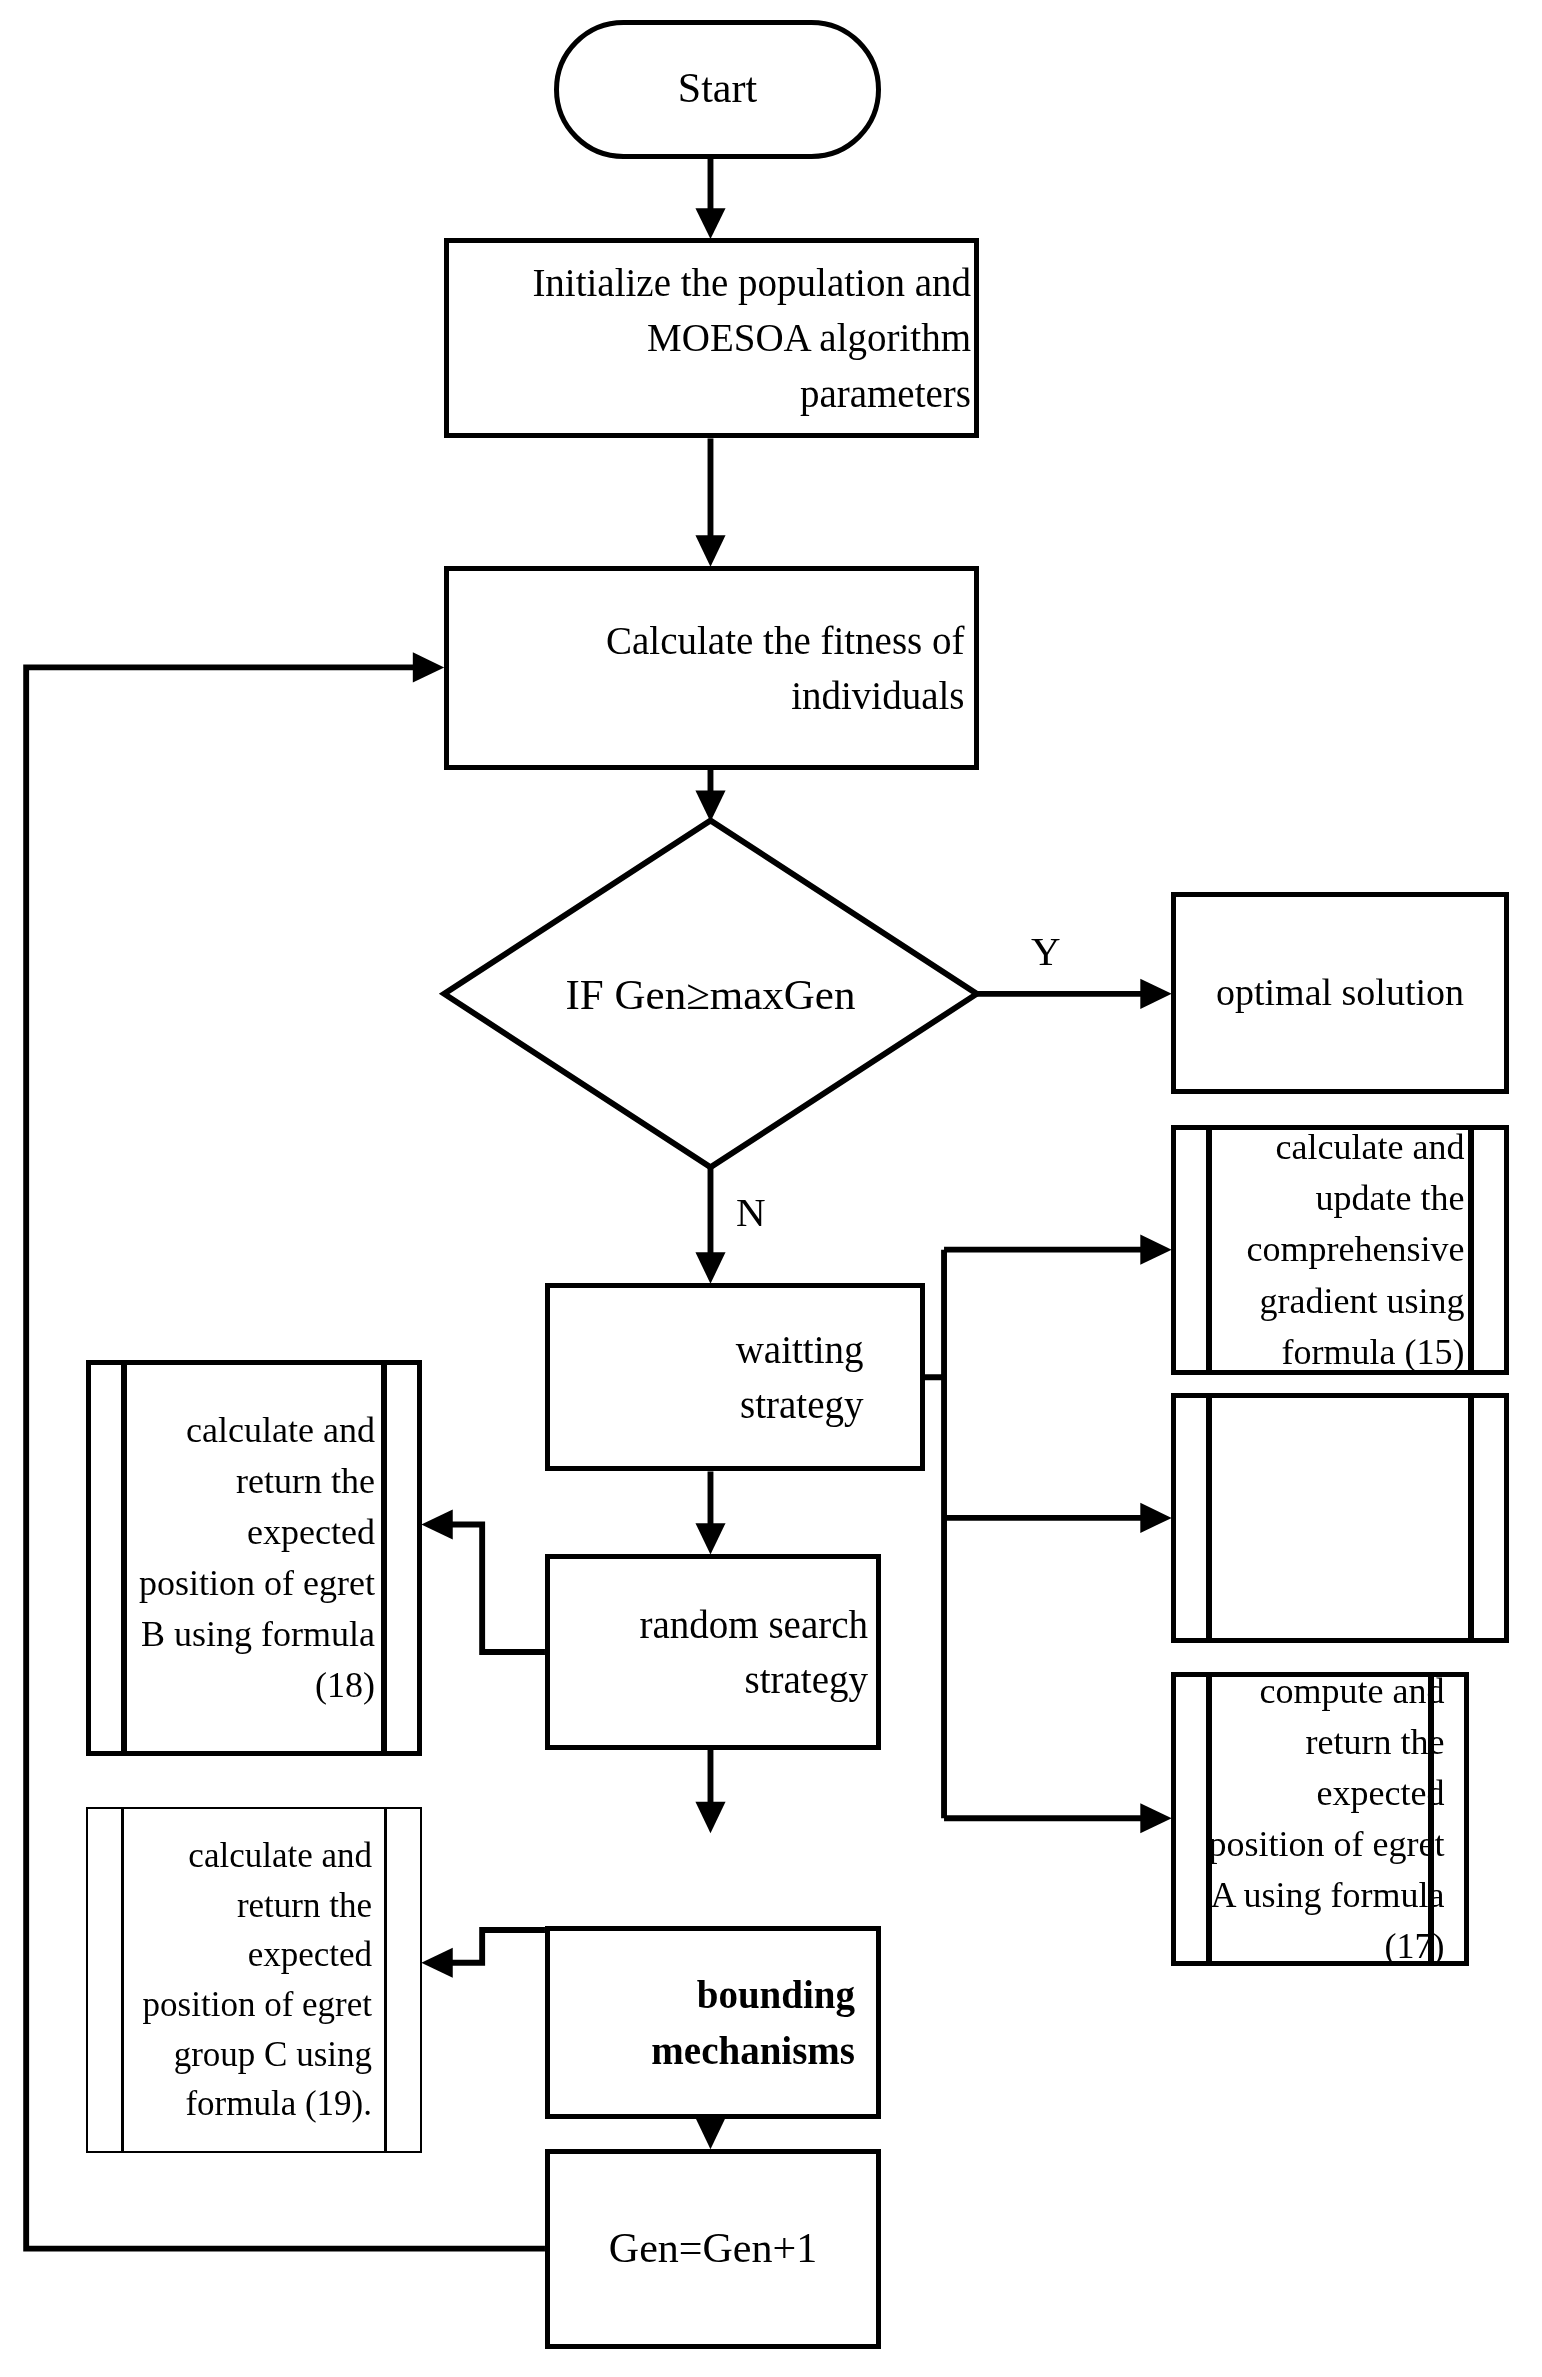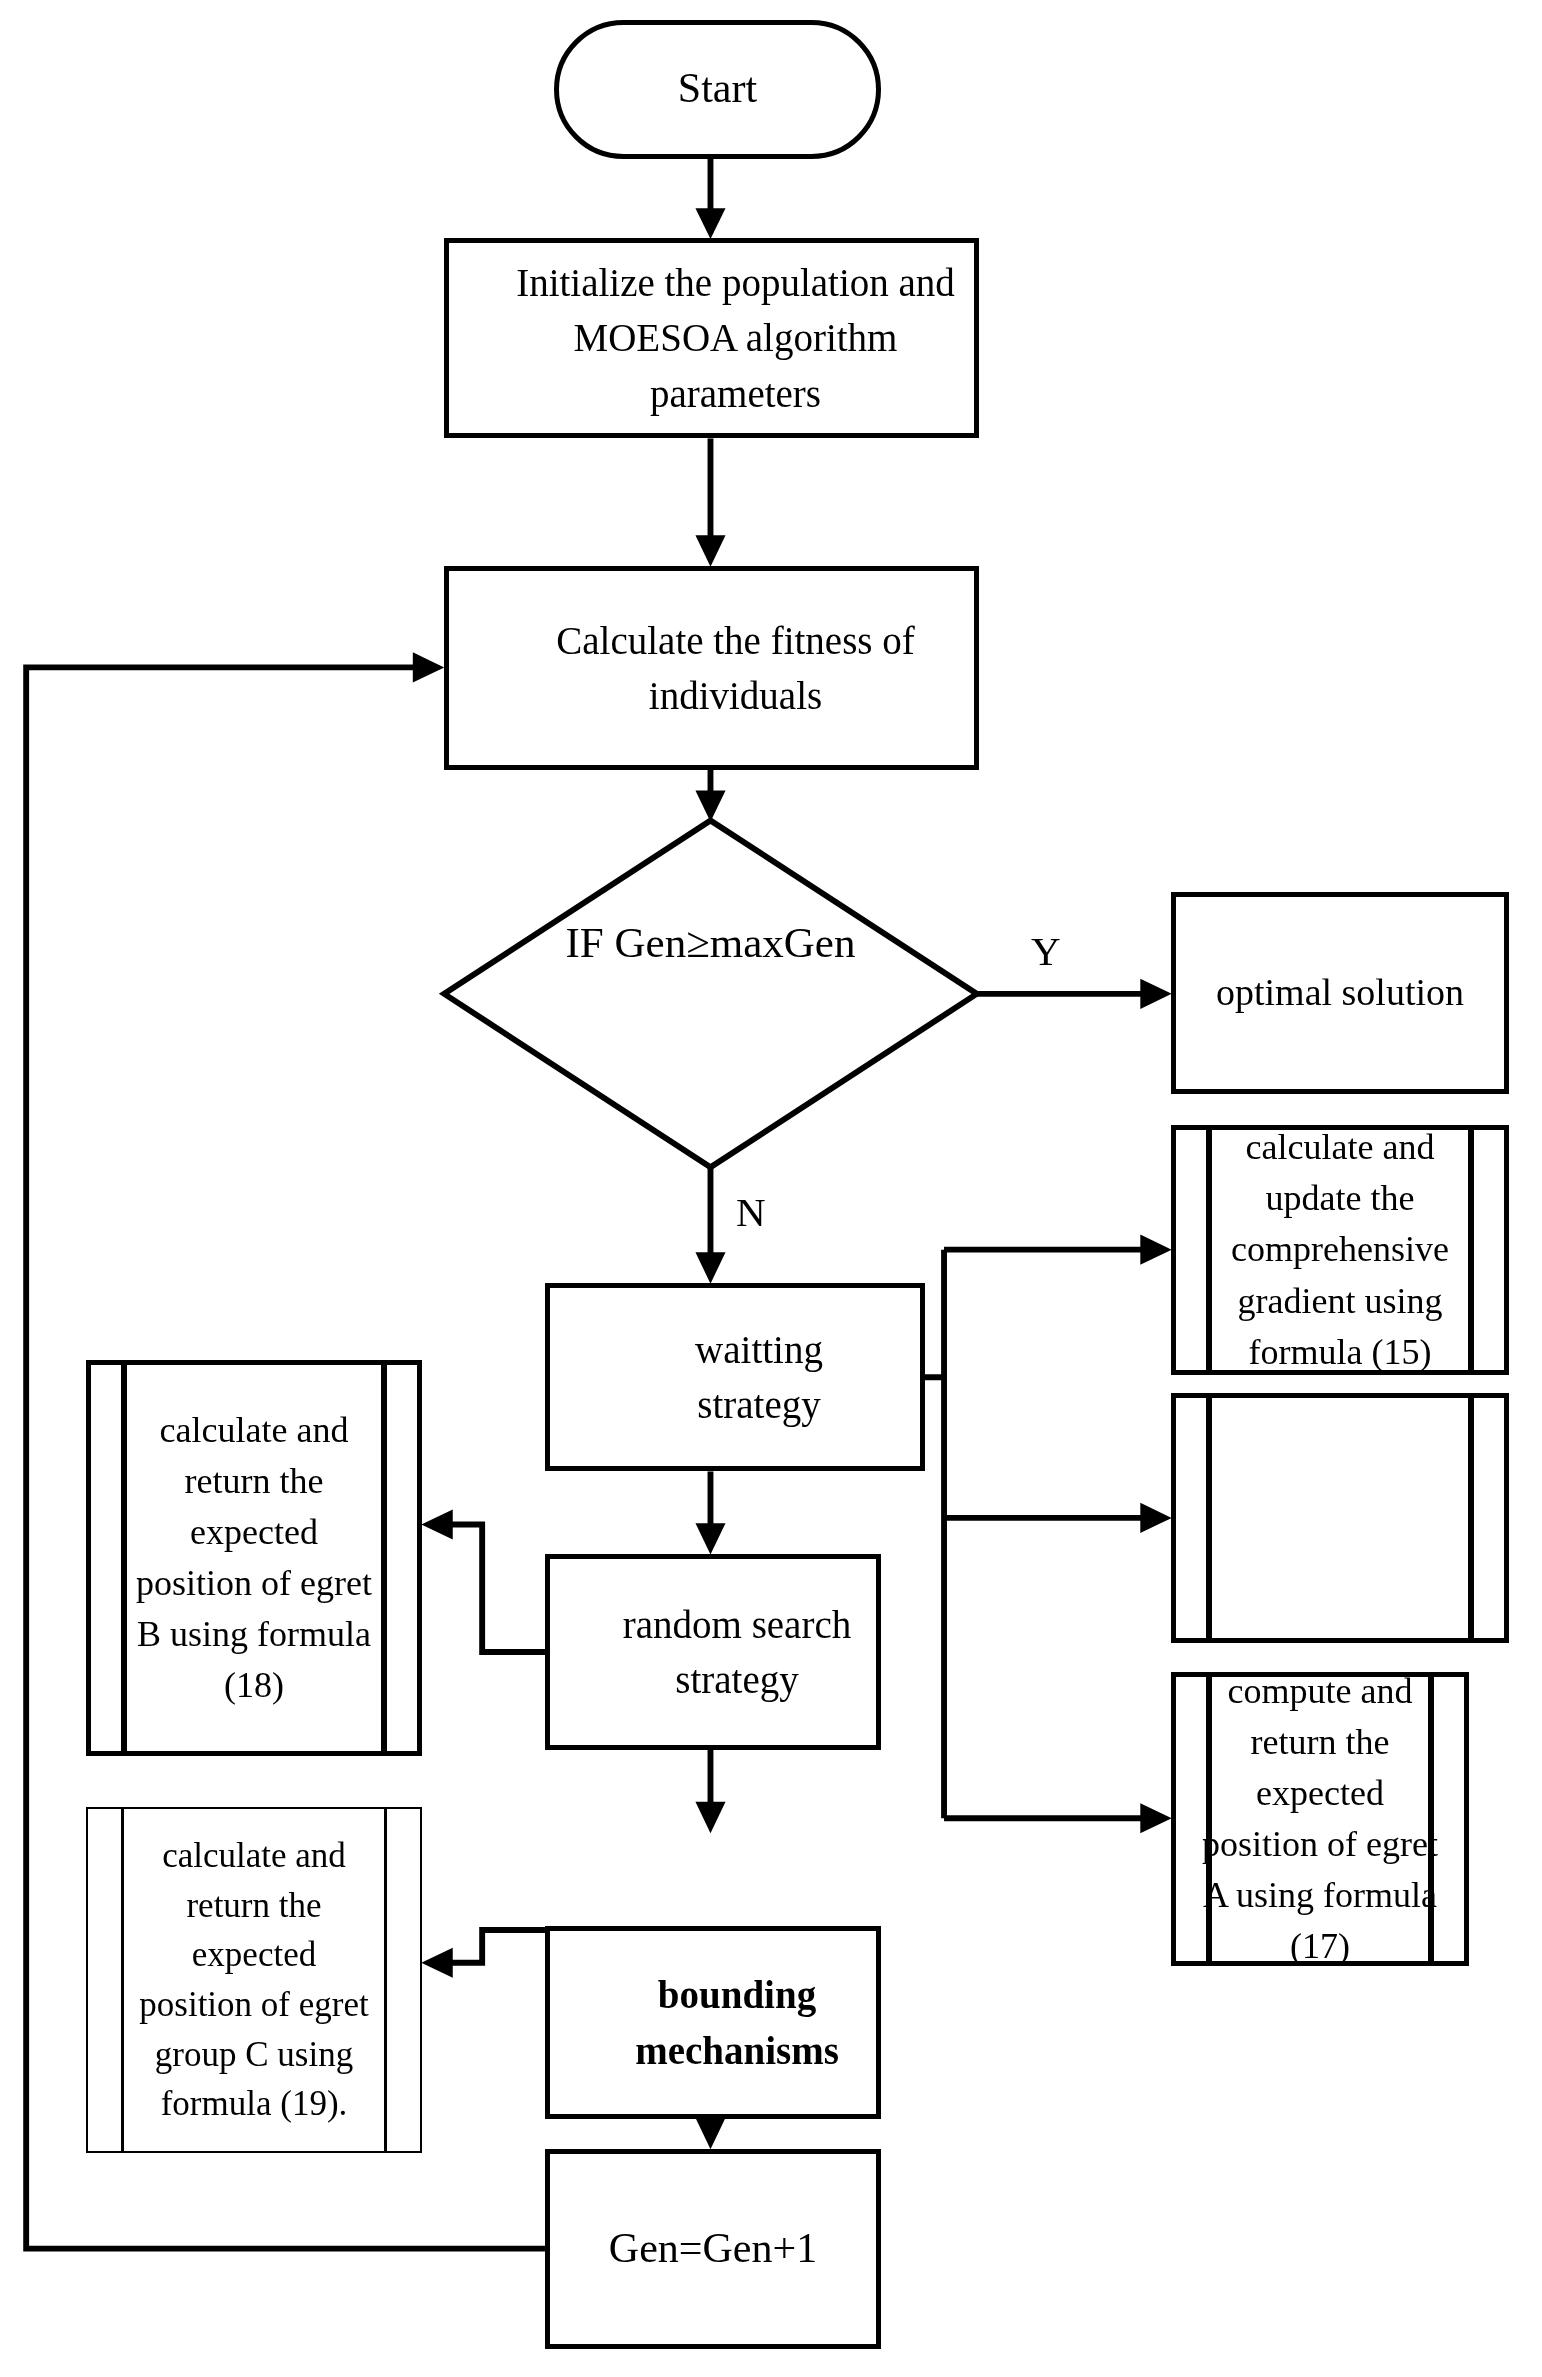--- a/index.html
+++ b/index.html
@@ -9,21 +9,21 @@
     background:#ffffff;
     font-family:"Liberation Serif","DejaVu Serif",serif;
     color:#000;
   }
   .wires{position:absolute;left:0;top:0;width:1542px;height:2377px;z-index:0;}
   .node{
     position:absolute;z-index:1;
     background:#ffffff;
     border:5.9px solid #000;
     display:flex;align-items:center;justify-content:center;
-    text-align:center;
+    text-align:right;
     box-sizing:border-box;
   }
   .node .label{display:block;line-height:1.42;}
   .terminator{border-radius:85px;}
   .thin{border-width:2.6px;}
   .bar{position:absolute;top:0;bottom:0;width:5.9px;background:#000;}
   .bar.thin-bar{width:2.6px;}
   .diamond-label{
     position:absolute;z-index:1;
     display:flex;align-items:center;justify-content:center;
@@ -88,21 +88,21 @@
   </div>
 
   <div class="node fs-main" style="left:444px;top:238px;width:535px;height:200px;">
     <span class="label" style="max-width:471px;">Initialize the population and MOESOA algorithm parameters</span>
   </div>
 
   <div class="node fs-main" style="left:444px;top:566px;width:535px;height:204px;">
     <span class="label" style="max-width:458px;">Calculate the fitness of individuals</span>
   </div>
 
-  <div class="diamond-label fs-diamond" style="left:477px;top:867px;width:467px;height:151px;">
+  <div class="diamond-label fs-diamond" style="left:477px;top:919px;width:467px;height:151px;">
     <span class="label">IF Gen≥maxGen</span>
   </div>
 
   <div class="node" style="left:1171px;top:892px;width:338px;height:202px;font-size:38px;">
     <span class="label">optimal solution</span>
   </div>
 
   <div class="node fs-small" style="left:1171px;top:1125px;width:338px;height:250px;">
     <i class="bar" style="left:30px;"></i>
     <i class="bar" style="right:30px;"></i>

